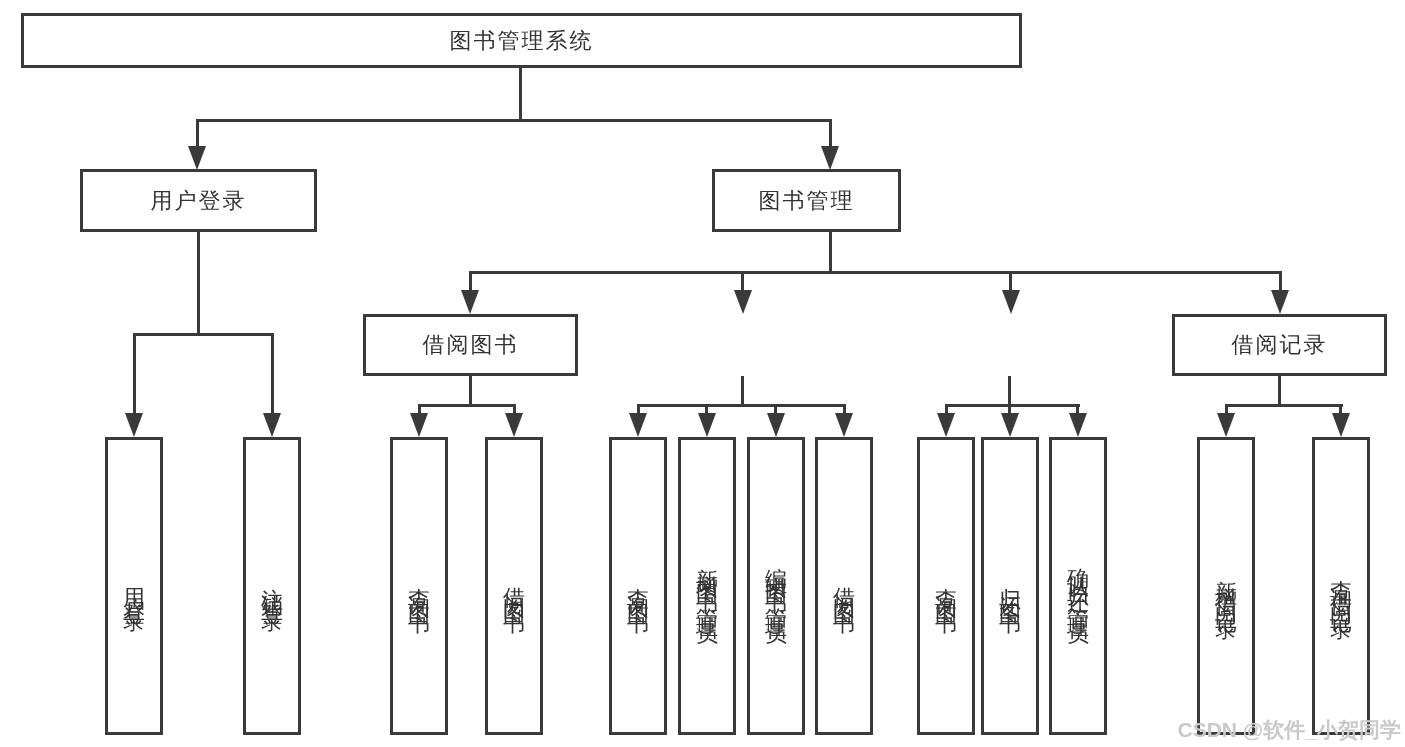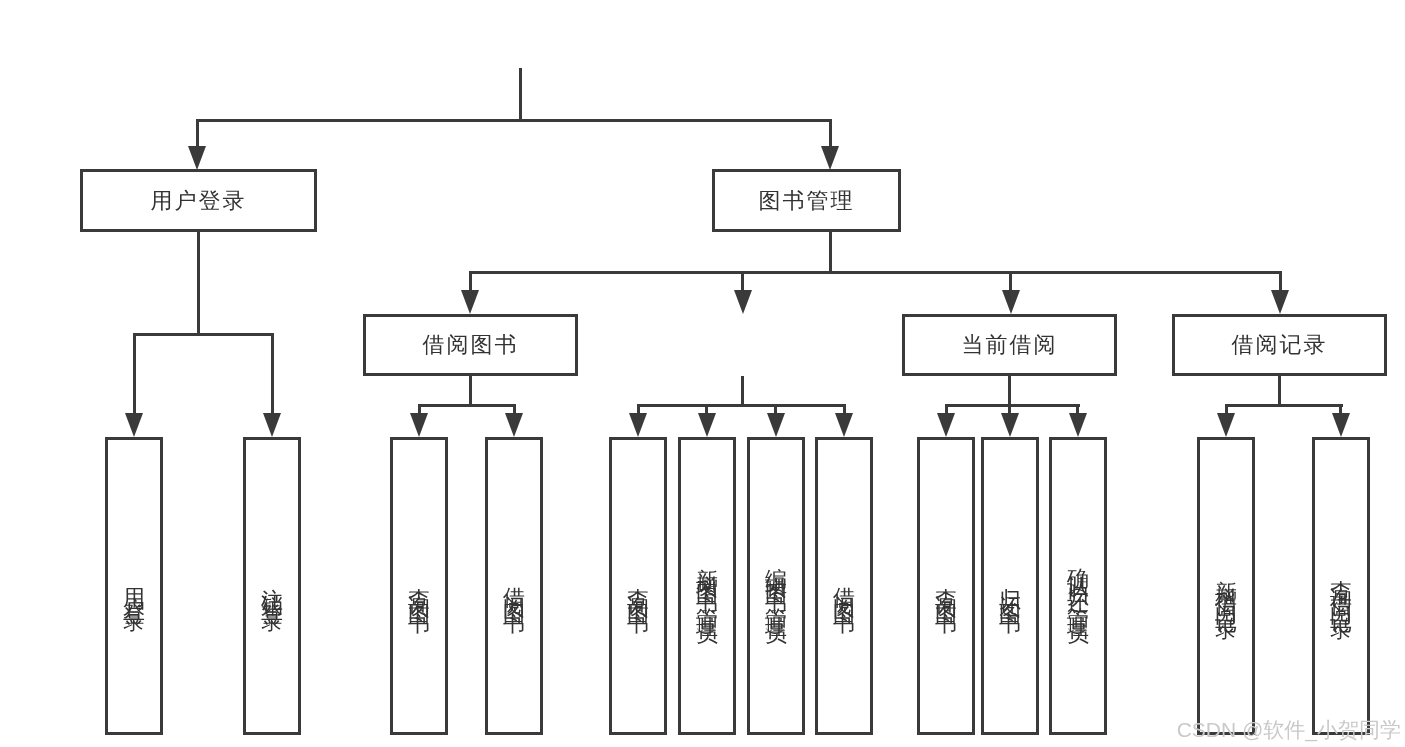--- a/index.html
+++ b/index.html
@@ -43,27 +43,29 @@
     border-top:24px solid var(--line);
   }
   .watermark{
     position:absolute;
     top:716px;right:4px;
     font-size:21px;
     color:var(--watermark);
     letter-spacing:0px;
     z-index:10;
     white-space:nowrap;
+    font-weight:bold;
   }
 </style>
 </head>
 <body>
 
 <div class="canvas">
 
+  <div class="box h" style="left:21px;top:13px;width:1001px;height:55px">图书管理系统</div>
 
   <div class="line vline" style="left:519px;top:68px;height:53px"></div>
   <div class="line hline" style="left:196px;top:119px;width:636px"></div>
   <div class="line vline" style="left:196px;top:119px;height:33px"></div>
   <div class="arrow" style="left:188px;top:146px"></div>
   <div class="line vline" style="left:829px;top:119px;height:33px"></div>
   <div class="arrow" style="left:821px;top:146px"></div>
 
   <div class="box h" style="left:80px;top:169px;width:237px;height:63px">用户登录</div>
   <div class="box h" style="left:712px;top:169px;width:189px;height:63px">图书管理</div>
@@ -80,21 +82,20 @@
   <div class="line vline" style="left:469px;top:271px;height:22px"></div>
   <div class="arrow" style="left:461px;top:290px"></div>
   <div class="line vline" style="left:741px;top:271px;height:22px"></div>
   <div class="arrow" style="left:734px;top:290px"></div>
   <div class="line vline" style="left:1009px;top:271px;height:22px"></div>
   <div class="arrow" style="left:1002px;top:290px"></div>
   <div class="line vline" style="left:1279px;top:271px;height:22px"></div>
   <div class="arrow" style="left:1271px;top:290px"></div>
 
   <div class="box h" style="left:363px;top:314px;width:215px;height:62px">借阅图书</div>
-  <div class="box h" style="left:902px;top:314px;width:215px;height:62px">当前借阅</div>
   <div class="box h" style="left:1172px;top:314px;width:215px;height:62px">借阅记录</div>
 
   <div class="line vline" style="left:469px;top:376px;height:31px"></div>
   <div class="line hline" style="left:418px;top:404px;width:98px"></div>
   <div class="line vline" style="left:418px;top:404px;height:12px"></div>
   <div class="arrow" style="left:410px;top:413px"></div>
   <div class="line vline" style="left:513px;top:404px;height:12px"></div>
   <div class="arrow" style="left:505px;top:413px"></div>
 
   <div class="line vline" style="left:741px;top:376px;height:31px"></div>

